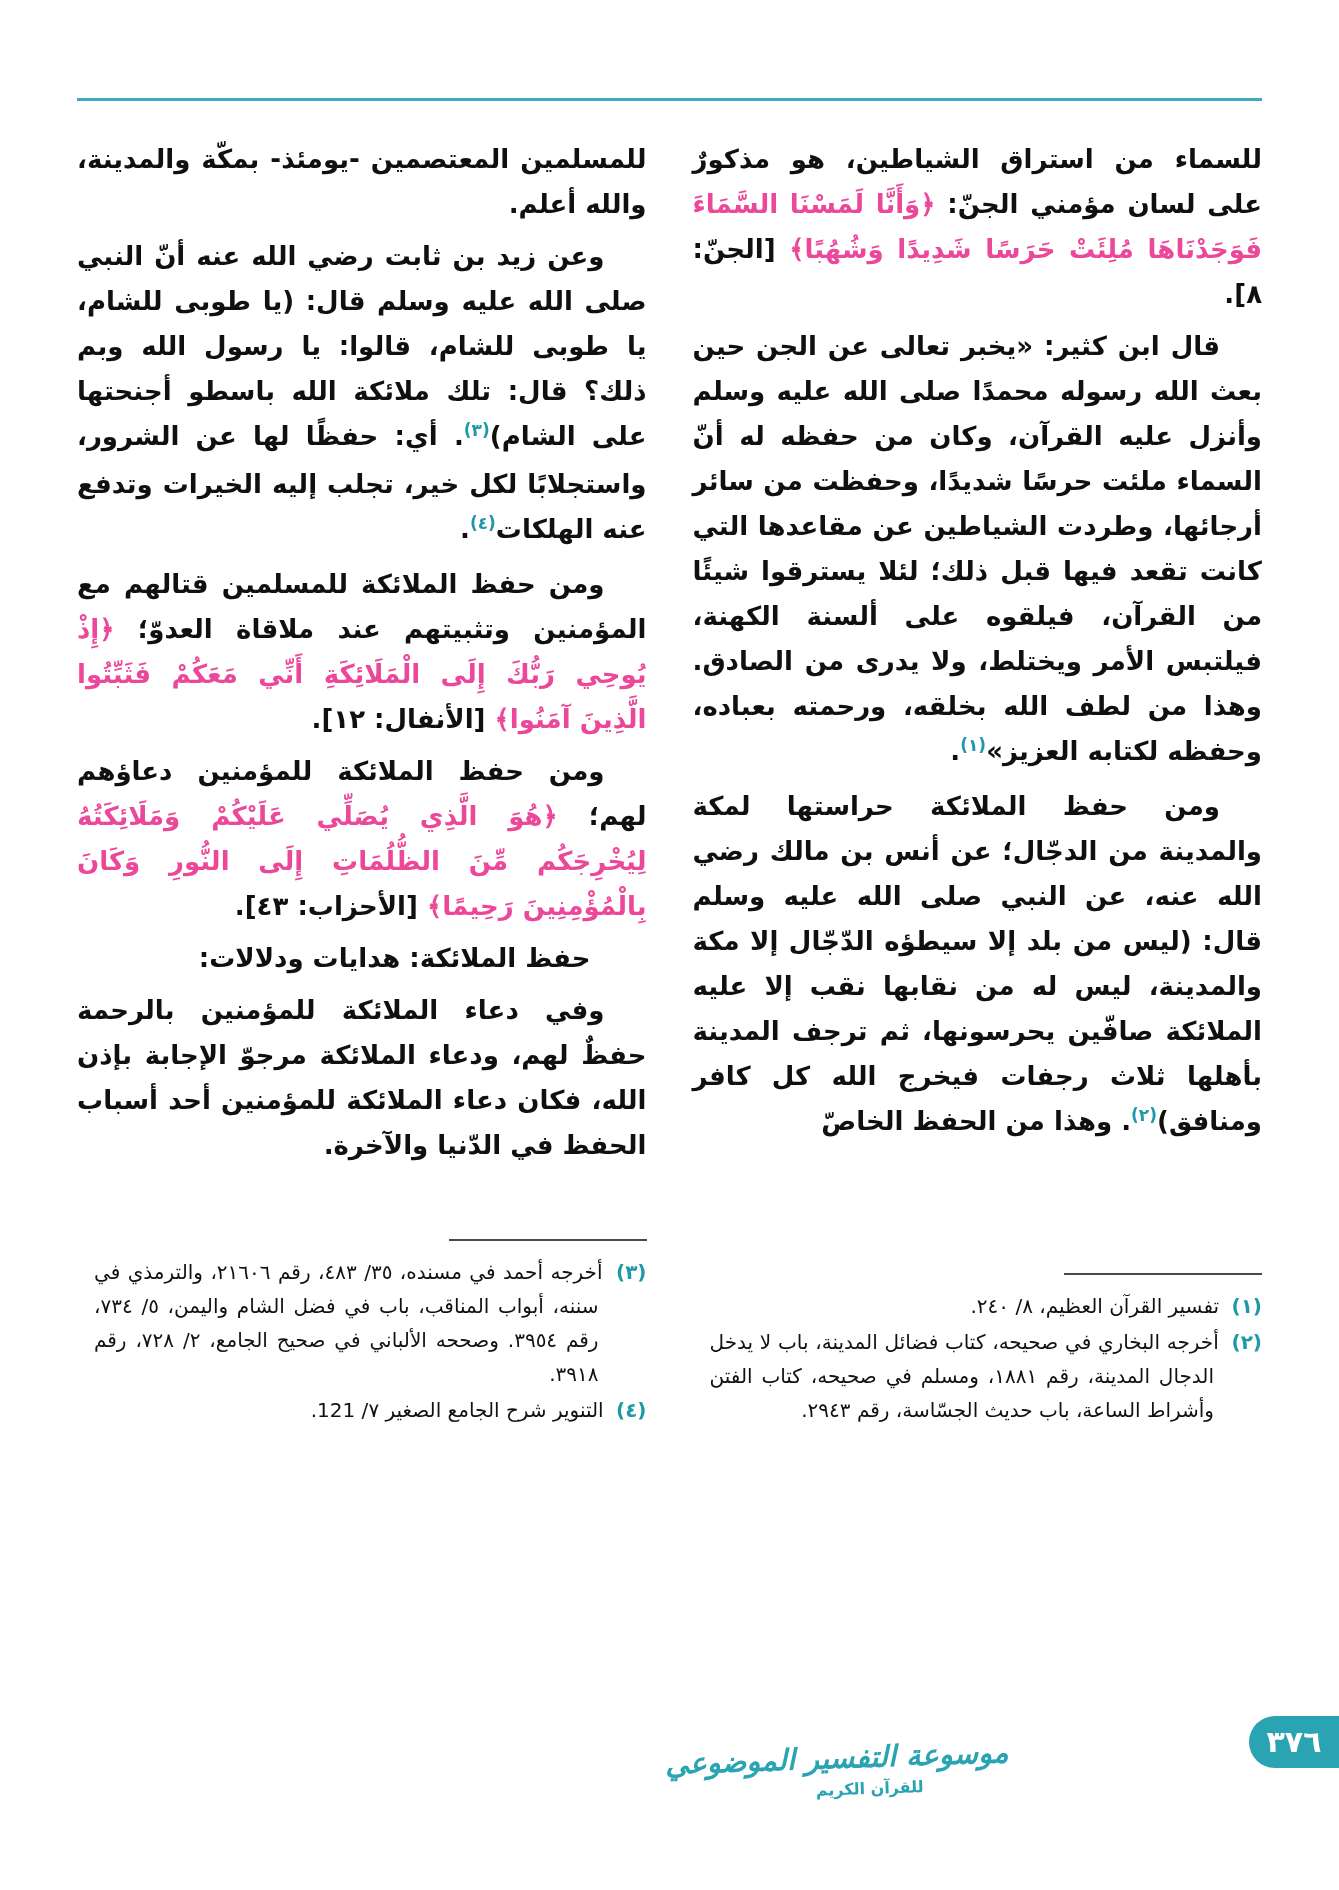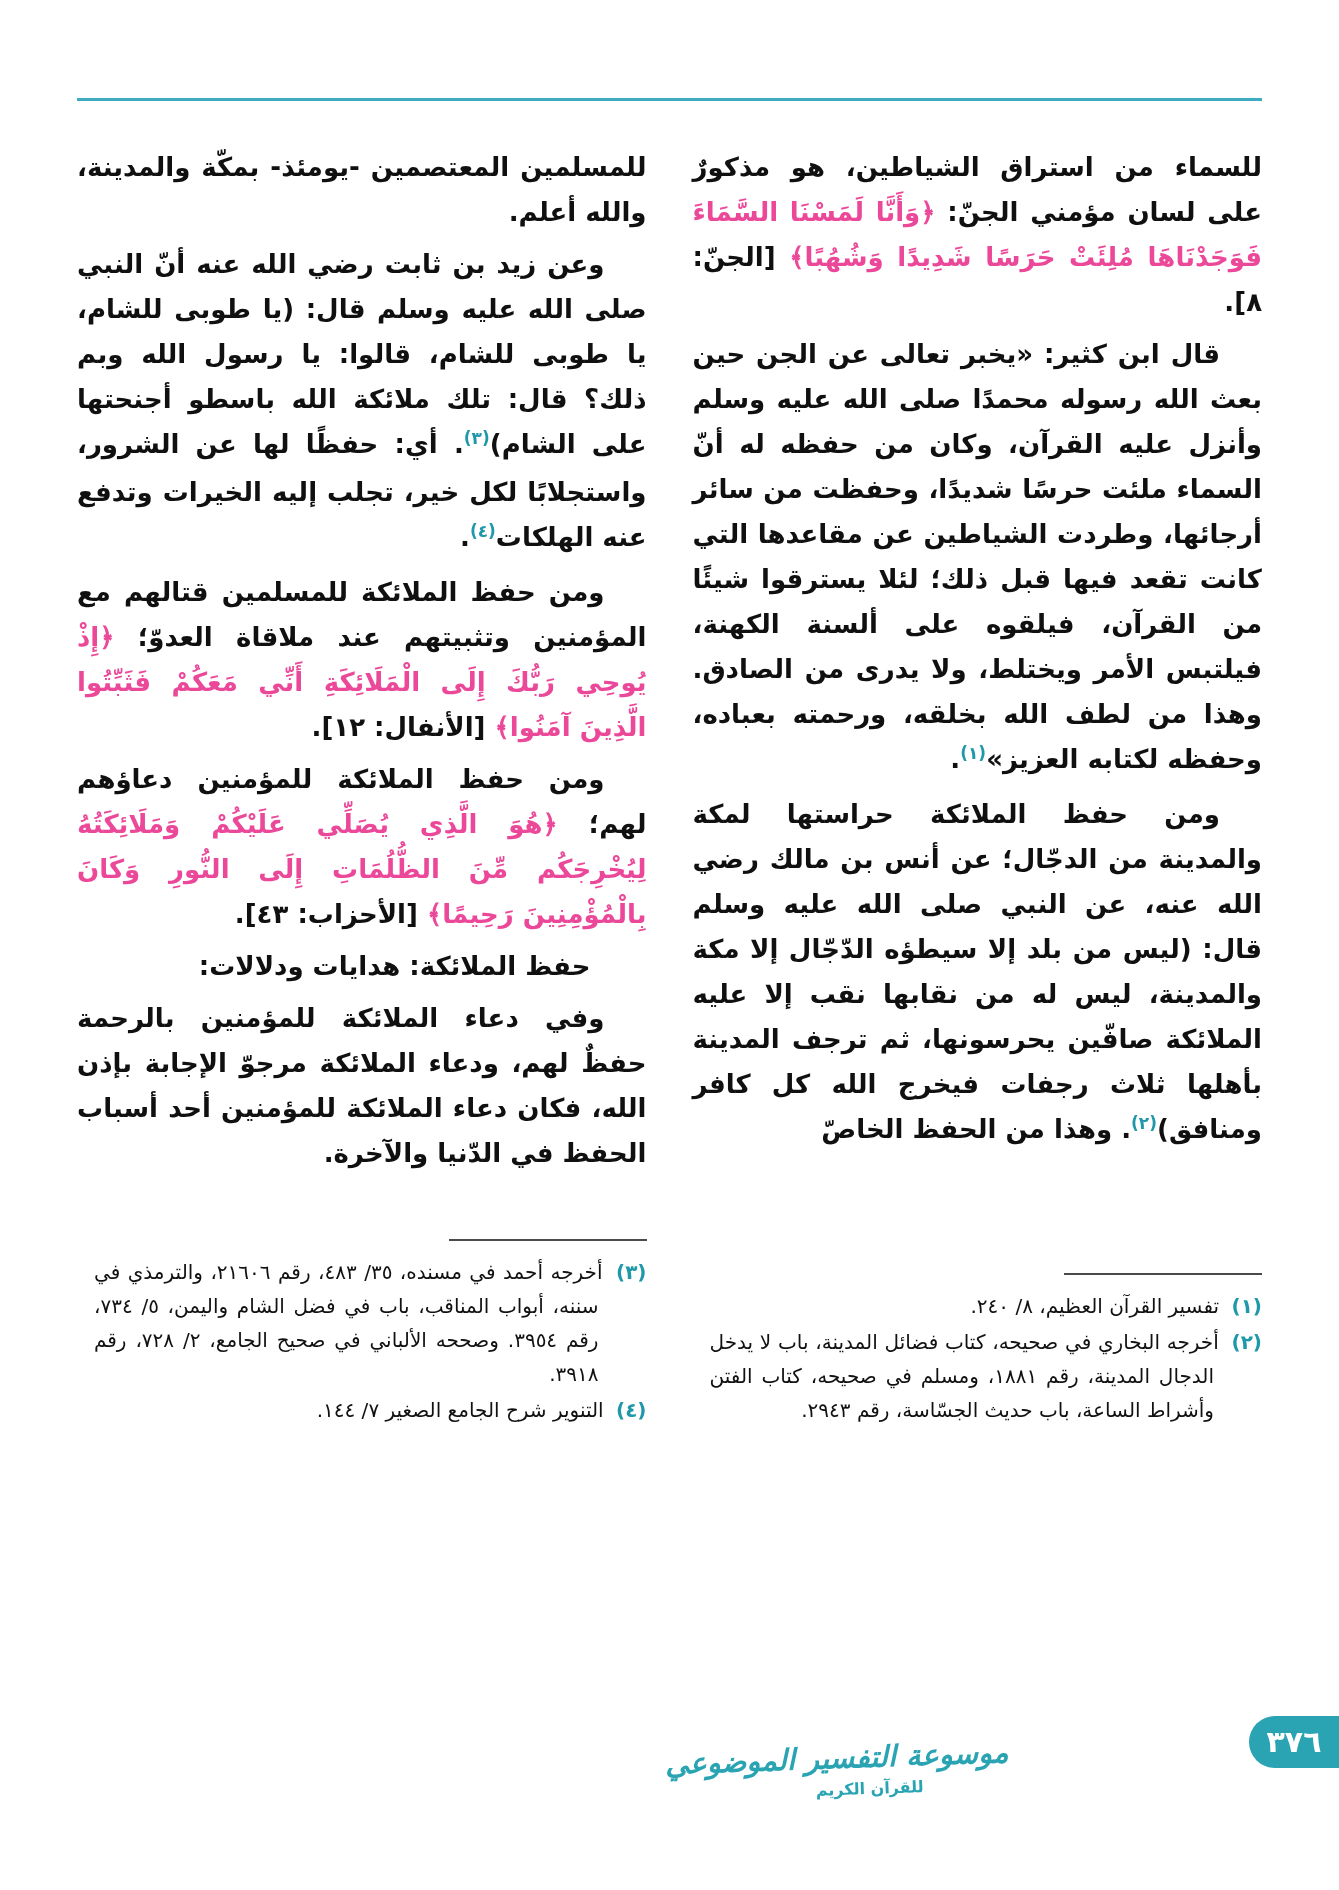--- a/index.html
+++ b/index.html
@@ -36,21 +36,21 @@
     padding:0 77px;
     margin-top:36px;
     height:1292px;
   }
   .col{
     flex:1 1 0;
     display:flex;
     flex-direction:column;
     min-width:0;
   }
-  .col-body{flex:0 0 auto;margin-top:8px;}
+  .col-body{flex:0 0 auto;}
   .para{
     font-size:26px;
     line-height:45px;
     font-weight:bold;
     text-align:justify;
     margin:0 0 7px 0;
     text-indent:42px;
   }
   .para.noindent{text-indent:0;}
   .para.heading{text-indent:56px;}
@@ -159,21 +159,21 @@
           <div class="para"><span class="seg-normal">وعن زيد بن ثابت رضي الله عنه أنّ النبي صلى الله عليه وسلم قال: (يا طوبى للشام، يا طوبى للشام، قالوا: يا رسول الله وبم ذلك؟ قال: تلك ملائكة الله باسطو أجنحتها على الشام)</span><span class="seg-fn">(٣)</span><span class="seg-normal">. أي: حفظًا لها عن الشرور، واستجلابًا لكل خير، تجلب إليه الخيرات وتدفع عنه الهلكات</span><span class="seg-fn">(٤)</span><span class="seg-normal">.</span></div>
           <div class="para"><span class="seg-normal">ومن حفظ الملائكة للمسلمين قتالهم مع المؤمنين وتثبيتهم عند ملاقاة العدوّ؛ </span><span class="seg-verse">﴿إِذْ يُوحِي رَبُّكَ إِلَى الْمَلَائِكَةِ أَنِّي مَعَكُمْ فَثَبِّتُوا الَّذِينَ آمَنُوا﴾</span><span class="seg-ref"> [الأنفال: ١٢].</span></div>
           <div class="para"><span class="seg-normal">ومن حفظ الملائكة للمؤمنين دعاؤهم لهم؛ </span><span class="seg-verse">﴿هُوَ الَّذِي يُصَلِّي عَلَيْكُمْ وَمَلَائِكَتُهُ لِيُخْرِجَكُم مِّنَ الظُّلُمَاتِ إِلَى النُّورِ وَكَانَ بِالْمُؤْمِنِينَ رَحِيمًا﴾</span><span class="seg-ref"> [الأحزاب: ٤٣].</span></div>
           <div class="para heading"><span class="seg-normal">حفظ الملائكة: هدايات ودلالات:</span></div>
           <div class="para"><span class="seg-normal">وفي دعاء الملائكة للمؤمنين بالرحمة حفظٌ لهم، ودعاء الملائكة مرجوّ الإجابة بإذن الله، فكان دعاء الملائكة للمؤمنين أحد أسباب الحفظ في الدّنيا والآخرة.</span></div>
         </div>
       <div class="fnblock">
         <div class="fnsep"></div>
         <div class="fns" id="col-left-fns">
             <div class="fn-item"><span class="fn-num">(٣)</span><span class="fn-text"> أخرجه أحمد في مسنده، ٣٥/ ٤٨٣، رقم ٢١٦٠٦، والترمذي في سننه، أبواب المناقب، باب في فضل الشام واليمن، ٥/ ٧٣٤، رقم ٣٩٥٤. وصححه الألباني في صحيح الجامع، ٢/ ٧٢٨، رقم ٣٩١٨.</span></div>
-            <div class="fn-item"><span class="fn-num">(٤)</span><span class="fn-text"> التنوير شرح الجامع الصغير ٧/ ١٤٤.</span></div>
+            <div class="fn-item"><span class="fn-num">(٤)</span><span class="fn-text"> التنوير شرح الجامع الصغير ٧/ 121.</span></div>
           </div>
       </div>
     </section>
 
   </main>
 
   <footer>
     <div class="logo">
       <div class="logo-line1">موسوعة التفسير الموضوعي</div>
       <div class="logo-line2">للقرآن الكريم</div>

